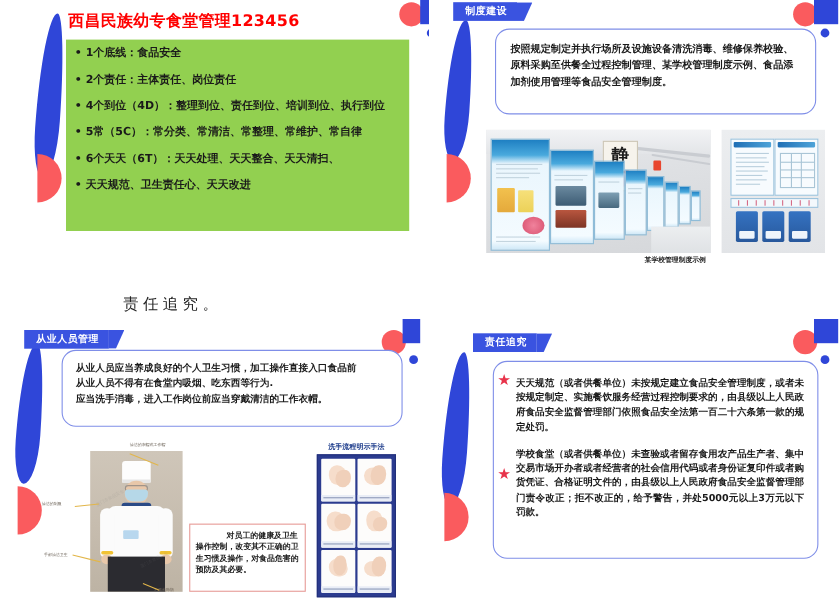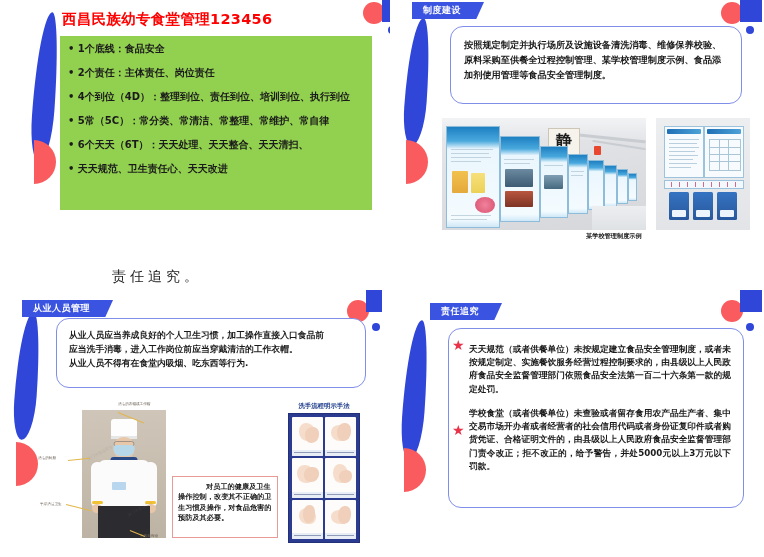--- a/index.html
+++ b/index.html
@@ -313,22 +313,22 @@
   <div class="sq-blue" style="left:366px;top:0px;"></div>
   <div class="dot-sm" style="left:372px;top:33px;"></div>
 
   <div class="tagwrap" style="left:22px;top:10px;">
     <div class="tag">从业人员管理</div>
     <div class="tagtail"></div>
   </div>
 
   <div class="callout co-bl">
     <p>从业人员应当养成良好的个人卫生习惯，加工操作直接入口食品前</p>
+    <p>从业人员不得有在食堂内吸烟、吃东西等行为.</p>
     <p>应当洗手消毒，进入工作岗位前应当穿戴清洁的工作衣帽。</p>
-    <p>从业人员不得有在食堂内吸烟、吃东西等行为.</p>
   </div>
 
   <div class="photo ph-chef">
     <div class="chef-hat"></div>
     <div class="chef-head"></div>
     <div class="chef-glass"></div>
     <div class="chef-mask"></div>
     <div class="chef-collar"></div>
     <div class="chef-body"></div>
     <div class="chef-arm" style="left:9px;"></div>

